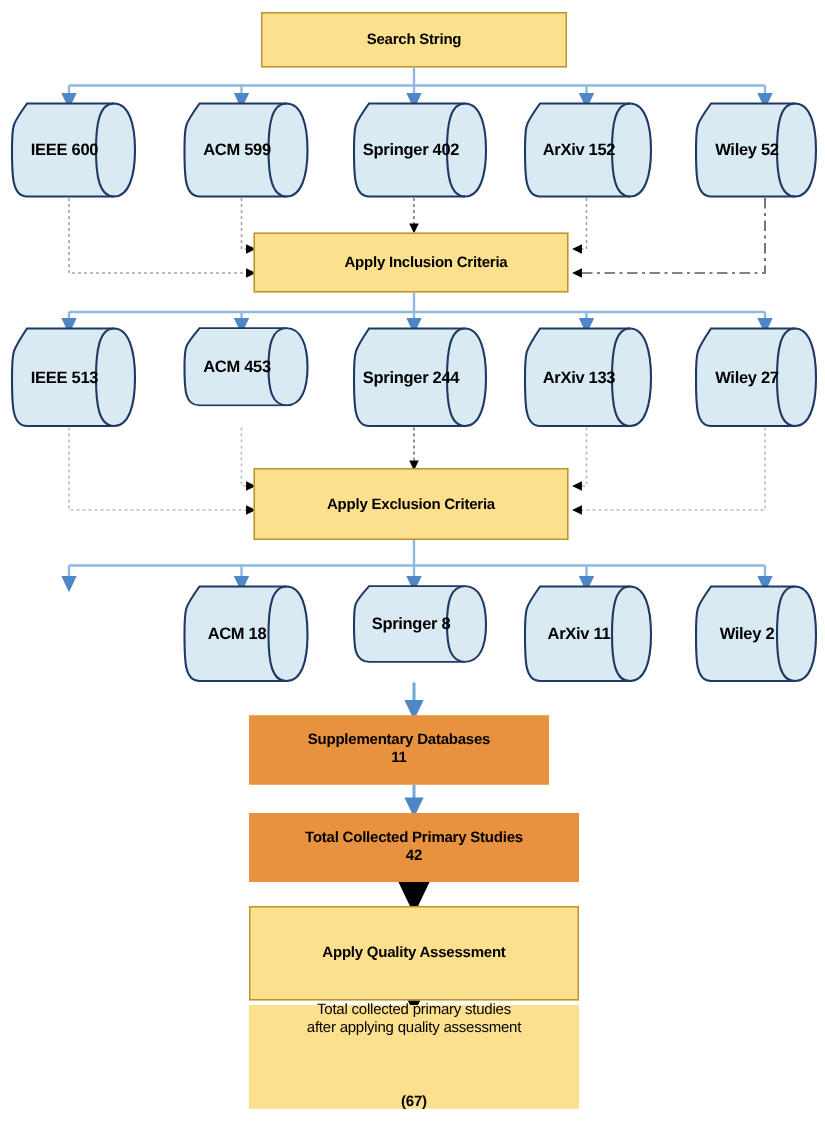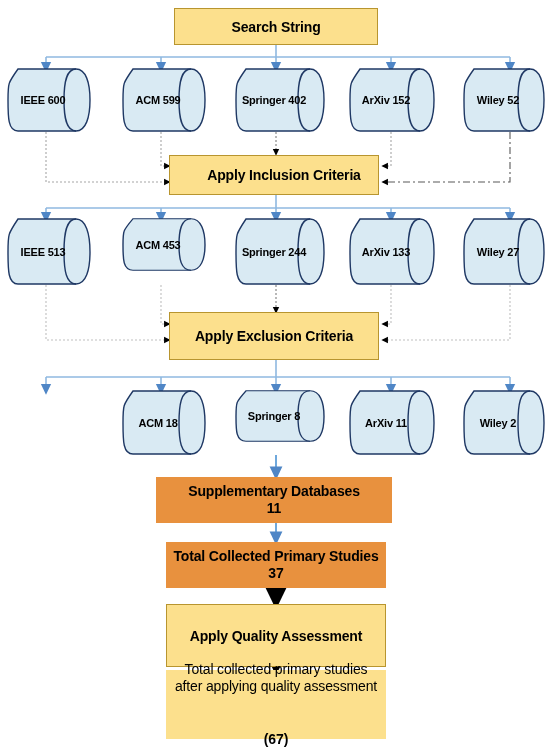--- a/index.html
+++ b/index.html
@@ -34,21 +34,21 @@
     align-items: center;
     justify-content: center;
     text-align: center;
   }
   
   .box {
     border: 1px solid #b8952f;
     background: #fce08d;
     color: #000000;
     font-weight: bold;
-    font-size: 14px;
+    font-size: 10px;
     letter-spacing: -0.15px;
   }
   .box.orange {
     background: #e8913e;
     border: 1px solid #e8913e;
   }
   .box.plain {
     font-weight: normal;
   }
   .box .lines {
@@ -281,31 +281,31 @@
     <div class="lbl">ArXiv 11</div>
   </div>
   <div class="cyl" style="left:462px; top:390px; width:84px; height:65px;">
     <svg class="shape" viewBox="0 0 84 65" preserveAspectRatio="none">
       <path d="M12,1 L68,1 C78,1 82,15 82,33 C82,51 78,64 68,64 L12,64 C2,64 2,51 2,33 C2,15 2,15 12,1 Z" fill="#d9eaf3" stroke="#1f3864" stroke-width="1.4"></path>
       <path d="M68,1 C58,1 56,15 56,33 C56,51 58,64 68,64" fill="none" stroke="#1f3864" stroke-width="1.4"></path>
     </svg>
     <div class="lbl">Wiley 2</div>
   </div>
 
-  <div class="node box orange" style="left:156px; top:477px; width:236px; height:46px;">
+  <div class="node box orange" style="left:166px; top:477px; width:200px; height:46px;">
     <div class="lines">
       <div>Supplementary Databases</div>
       <div>11</div>
     </div>
   </div>
 
   <div class="node box orange" style="left:166px; top:542px; width:220px; height:46px;">
     <div class="lines">
       <div>Total Collected Primary Studies</div>
-      <div>37</div>
+      <div>42</div>
     </div>
   </div>
 
   <div class="node box" style="left:166px; top:604px; width:220px; height:63px;">
     <span>Apply Quality Assessment</span>
   </div>
 
   <div class="node box plain" style="left:166px; top:670px; width:220px; height:69px; border-color:#fce08d;">
     <div class="lines">
       <div>Total collected primary studies</div>

